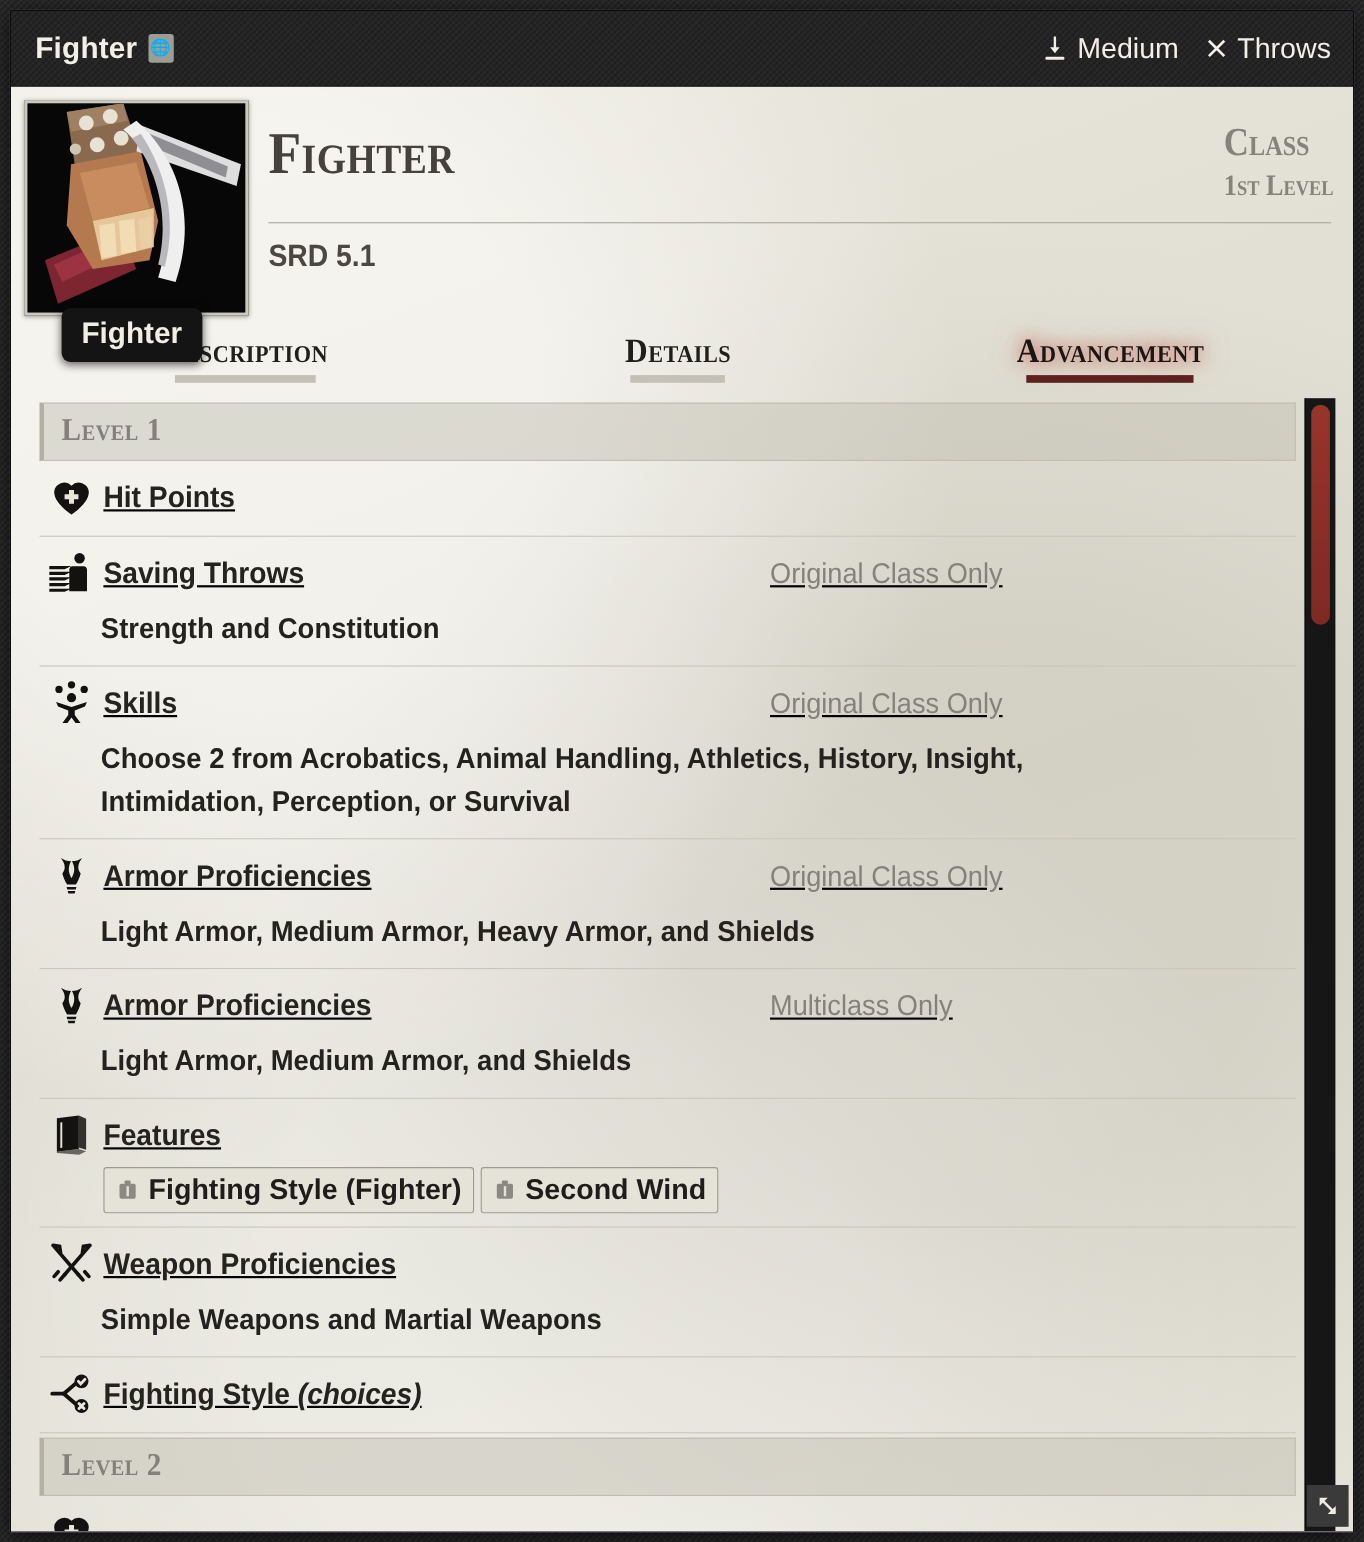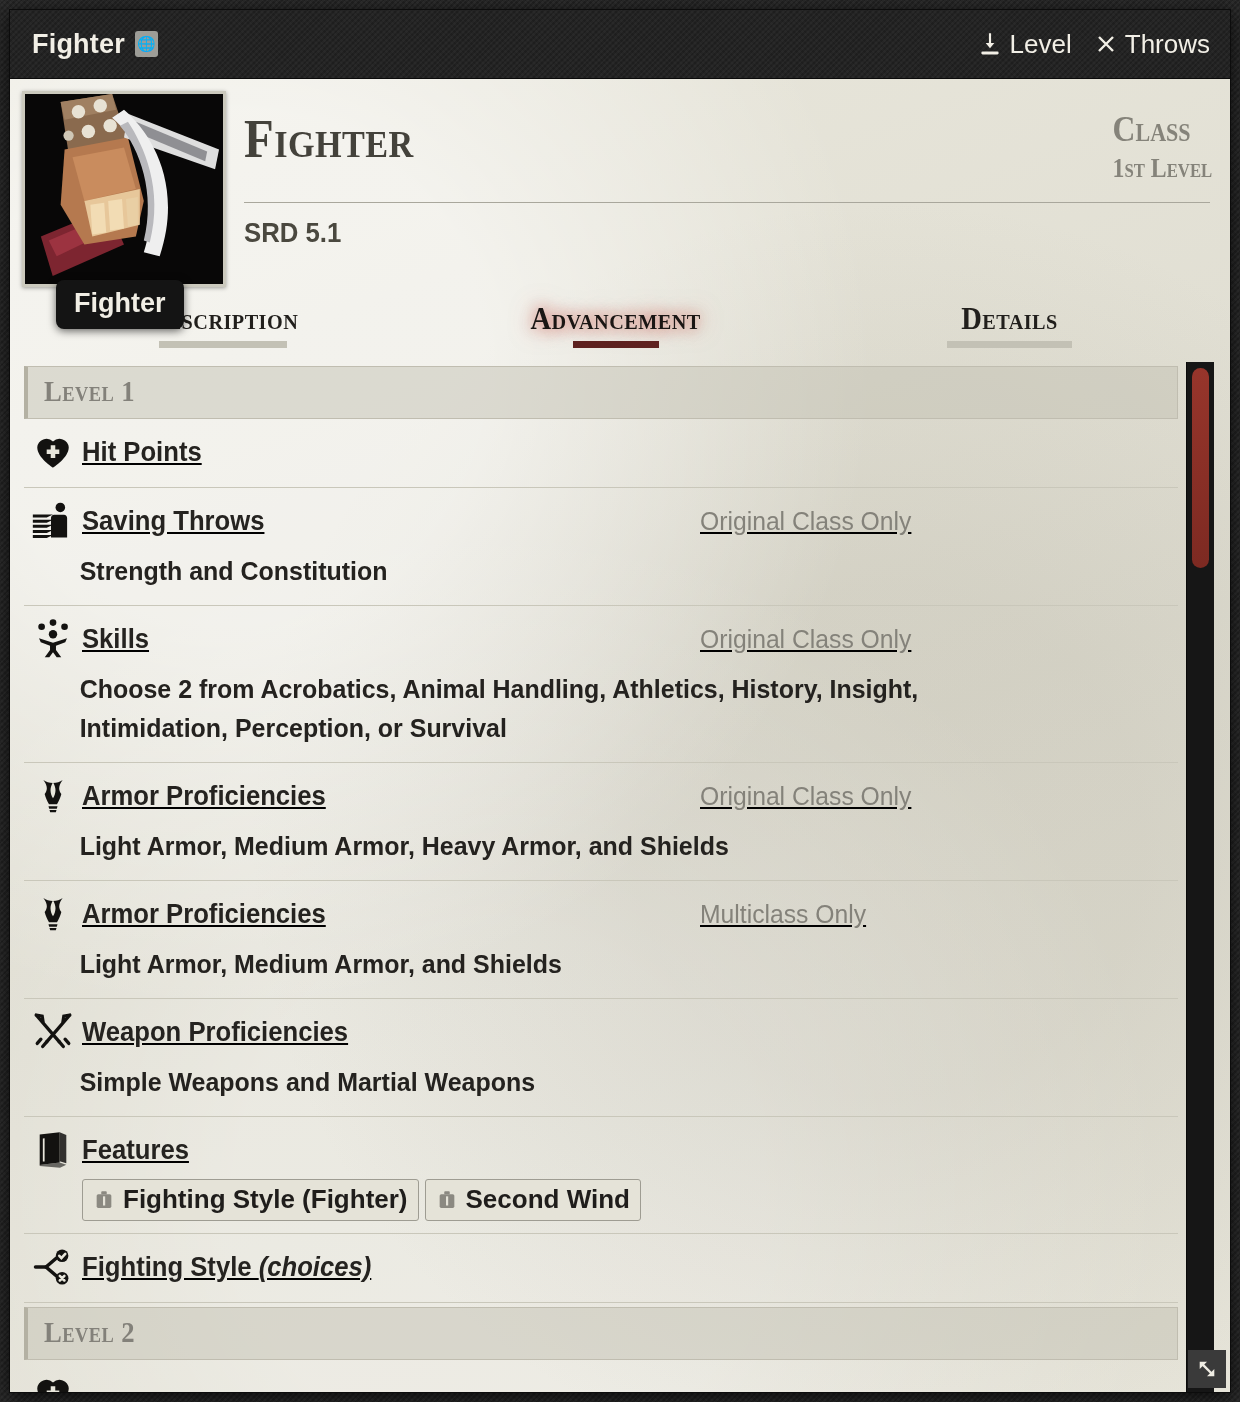--- a/index.html
+++ b/index.html
@@ -219,21 +219,21 @@
   .body-wrap {
     flex: 1;
     display: flex;
     min-height: 0;
     padding: 8px 0 0 0;
   }
   .adv-list {
     flex: 1;
     min-width: 0;
     overflow: hidden;
-    padding: 0 8px 0 14px;
+    padding: 0 8px 0 26px;
   }
   .scrollbar {
     width: 28px;
     flex: none;
     background: #161616;
     border-left: 1px solid #0a0a0a;
     padding: 6px 5px;
     margin-right: 16px;
     cursor: pointer;
   }
@@ -358,21 +358,21 @@
       <span class="compendium-icon">🌐</span>
     </div>
     <div class="title-right">
       <div class="win-action">
         <span>
           <svg width="26" height="26" viewBox="0 0 24 24" fill="#f2efe6">
             <path d="M11 2h2v9h3l-4 5-4-5h3z"></path>
               <rect x="4" y="19" width="16" height="2.6" rx="1.2"></rect>
           </svg>
         </span>
-        <span>Level</span>
+        <span>Medium</span>
       </div>
       <div class="win-action">
         <span>
           <svg width="24" height="24" viewBox="0 0 24 24" stroke="#f2efe6" stroke-width="2.4" fill="none">
             <path d="M5 5l14 14M19 5L5 19"></path>
           </svg>
         </span>
         <span>Throws</span>
       </div>
     </div>
@@ -417,26 +417,26 @@
         <div class="header-rule"></div>
         <div class="source-line">SRD 5.1</div>
       </div>
     </div>
 
     <div class="tabs">
       <div class="tab">
         <span class="tab-label">Description</span>
         <div class="tab-underline"></div>
       </div>
+      <div class="tab">
+        <span class="tab-label">Details</span>
+        <div class="tab-underline"></div>
+      </div>
       <div class="tab active">
         <span class="tab-label">Advancement</span>
-        <div class="tab-underline"></div>
-      </div>
-      <div class="tab">
-        <span class="tab-label">Details</span>
         <div class="tab-underline"></div>
       </div>
       <div class="tooltip">Fighter</div>
     </div>
 
     <div class="body-wrap">
       <div class="adv-list" id="adv-list">
           <div class="level-header"><span class="level-header-label">Level 1</span></div>
           <div class="adv-row">
             <div class="adv-head">
@@ -499,35 +499,20 @@
                 <svg width="40" height="42" viewBox="0 0 24 24" fill="currentColor">
                   <path d="M6.2 2.4c1.2 1.6 2.1 3.2 2.1 5 0 1.3-.5 2.4-1.3 3.4.6 2.2 1.4 4.3 2.6 6.1h4.8c1.2-1.8 2-3.9 2.6-6.1-.8-1-1.3-2.1-1.3-3.4 0-1.8.9-3.4 2.1-5-1.6 1.1-3.5 1.8-5.8 1.8s-4.2-.7-5.8-1.8z"></path>
                   <path d="M12 3.8c.9 1.5 1.5 3.1 1.5 4.8S12.9 12 12 13.4c-.9-1.4-1.5-3.1-1.5-4.8s.6-3.3 1.5-4.8z" fill="#e8e6db"></path>
                   <path d="M9.3 18.2h5.4l-.4 1.4H9.7zM9.9 20.4h4.2l-.4 1.4h-3.4z"></path>
                 </svg>
               </span>
               <span class="adv-title">Armor Proficiencies</span>
               <span class="adv-flag">Multiclass Only</span>
             </div>
             <div class="adv-detail">Light Armor, Medium Armor, and Shields</div>
-          </div>
-          <div class="adv-row">
-            <div class="adv-head">
-              <span class="adv-icon">
-                <svg width="44" height="42" viewBox="0 0 24 24" fill="none" stroke="currentColor" stroke-width="1.9" stroke-linecap="round">
-                  <path d="M3 3l12.5 14.5"></path>
-                  <path d="M21 3L8.5 17.5"></path>
-                  <path d="M15.5 17.5l2.4 2.8M18.9 16.1l2.1 2.4"></path>
-                  <path d="M8.5 17.5l-2.4 2.8M5.1 16.1L3 18.5"></path>
-                  <path d="M2.4 2.3l3.4.6.5 3.2M21.6 2.3l-3.4.6-.5 3.2"></path>
-                </svg>
-              </span>
-              <span class="adv-title">Weapon Proficiencies</span>
-            </div>
-            <div class="adv-detail">Simple Weapons and Martial Weapons</div>
           </div>
           <div class="adv-row">
             <div class="adv-head">
               <span class="adv-icon">
                 <svg width="42" height="42" viewBox="0 0 24 24" fill="currentColor">
                   <path d="M4.4 3.2l11.4-1.4v17.4L4.4 20.6z"></path>
                   <path d="M15.8 1.8l3.8 1.6v16.2l-3.8-1.2z" opacity=".85"></path>
                   <path d="M4.4 20.6l11.4-1.4 3.8 1.2-3.6 1.8-11.6-1z" opacity=".6"></path>
                   <path d="M6.2 5.4v13.2l1-.1V5.3z" fill="#e8e6db"></path>
                 </svg>
@@ -553,20 +538,35 @@
                     <rect x="10.9" y="8" width="2.4" height="10" fill="#e5e3d8"></rect>
                   </svg>
                 </span>
                 <span>Second Wind</span>
               </span>
             </div>
           </div>
           <div class="adv-row">
             <div class="adv-head">
               <span class="adv-icon">
+                <svg width="44" height="42" viewBox="0 0 24 24" fill="none" stroke="currentColor" stroke-width="1.9" stroke-linecap="round">
+                  <path d="M3 3l12.5 14.5"></path>
+                  <path d="M21 3L8.5 17.5"></path>
+                  <path d="M15.5 17.5l2.4 2.8M18.9 16.1l2.1 2.4"></path>
+                  <path d="M8.5 17.5l-2.4 2.8M5.1 16.1L3 18.5"></path>
+                  <path d="M2.4 2.3l3.4.6.5 3.2M21.6 2.3l-3.4.6-.5 3.2"></path>
+                </svg>
+              </span>
+              <span class="adv-title">Weapon Proficiencies</span>
+            </div>
+            <div class="adv-detail">Simple Weapons and Martial Weapons</div>
+          </div>
+          <div class="adv-row">
+            <div class="adv-head">
+              <span class="adv-icon">
                 <svg width="44" height="42" viewBox="0 0 24 24" fill="none" stroke="currentColor" stroke-width="2" stroke-linecap="round">
                   <path d="M2 12h6"></path>
                   <path d="M8 12l7-6M8 12l7 6"></path>
                   <circle cx="17.2" cy="5.6" r="3.6" fill="currentColor" stroke="none"></circle>
                   <path d="M15.6 5.6l1.2 1.3 2.2-2.4" stroke="#e8e6db" stroke-width="1.5"></path>
                   <circle cx="17.2" cy="18.4" r="3.6" fill="currentColor" stroke="none"></circle>
                   <path d="M15.9 17.1l2.6 2.6M18.5 17.1l-2.6 2.6" stroke="#e8e6db" stroke-width="1.5"></path>
                 </svg>
               </span>
               <span class="adv-title">Fighting Style <em>(choices)</em></span>

